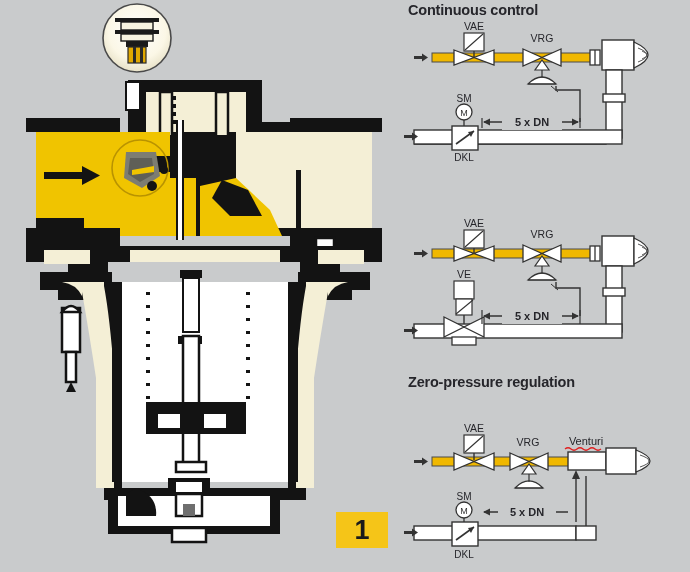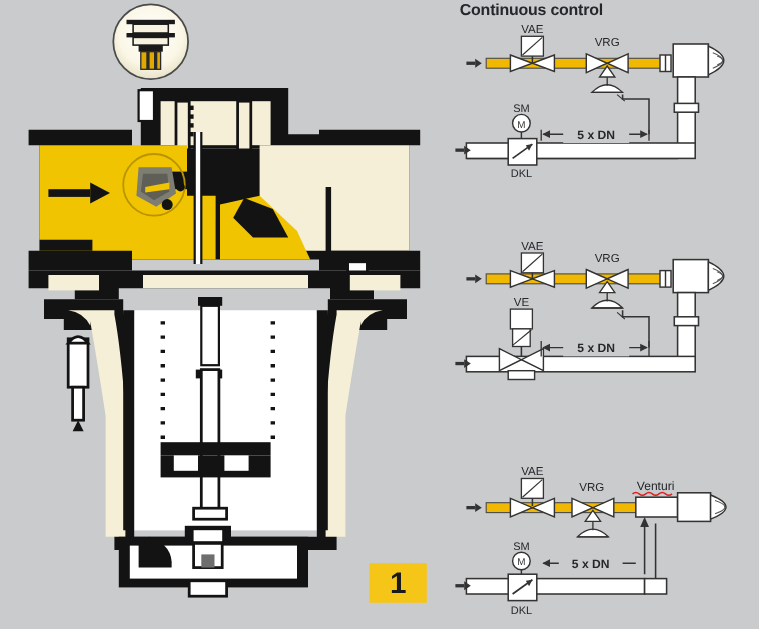--- a/index.html
+++ b/index.html
@@ -20,21 +20,21 @@
     position:absolute;
     background:#f5c518;
     color:#1a1a1a;
     font-weight:bold;
     display:flex;align-items:center;justify-content:center;
     box-shadow:0 0 0 0 rgba(0,0,0,0);
   }
   #badge-1{left:336px;top:512px;width:52px;height:36px;font-size:27px;}
 
   
-  #diagrams{position:absolute;left:400px;top:0;width:280px;height:529px;}
+  #diagrams{position:absolute;left:390px;top:0;width:280px;height:529px;}
   .diagram{position:absolute;left:0;width:280px;}
   #diagram-2{top:0;height:182px;}
   #diagram-3{top:182px;height:190px;}
   #diagram-4{top:372px;height:200px;}
 
   .dtitle{
     position:absolute;left:18px;top:2px;
     font-size:14.5px;font-weight:bold;color:#26262b;
     letter-spacing:-0.2px;white-space:nowrap;
   }
@@ -342,20 +342,21 @@
           <polygon points="93,134 100,130.5 100,137.5" fill="#333"></polygon>
           <polygon points="189,134 182,130.5 182,137.5" fill="#333"></polygon>
           <rect x="112" y="126" width="60" height="16" fill="#c9cbcc"></rect>
           <text x="142" y="138" font-family="Liberation Sans, sans-serif" font-size="11" fill="#26262b" text-anchor="middle" font-weight="bold">5 x DN</text>
         </g>
       </svg>
 
     </div>
 
     <div class="diagram" id="diagram-4">
+      <div class="dtitle">Zero-pressure regulation</div>
 
       <svg class="dsvg" width="280" height="200" viewBox="0 0 280 200">
 
         <g>
           <rect x="24" y="88" width="8" height="3" fill="#333"></rect>
           <polygon points="32,85.5 38,89.5 32,93.5" fill="#333"></polygon>
           <rect x="42" y="85" width="138" height="9" fill="#f0b800" stroke="#4a4a4a" stroke-width="1"></rect>
         </g>
 
         <g>

